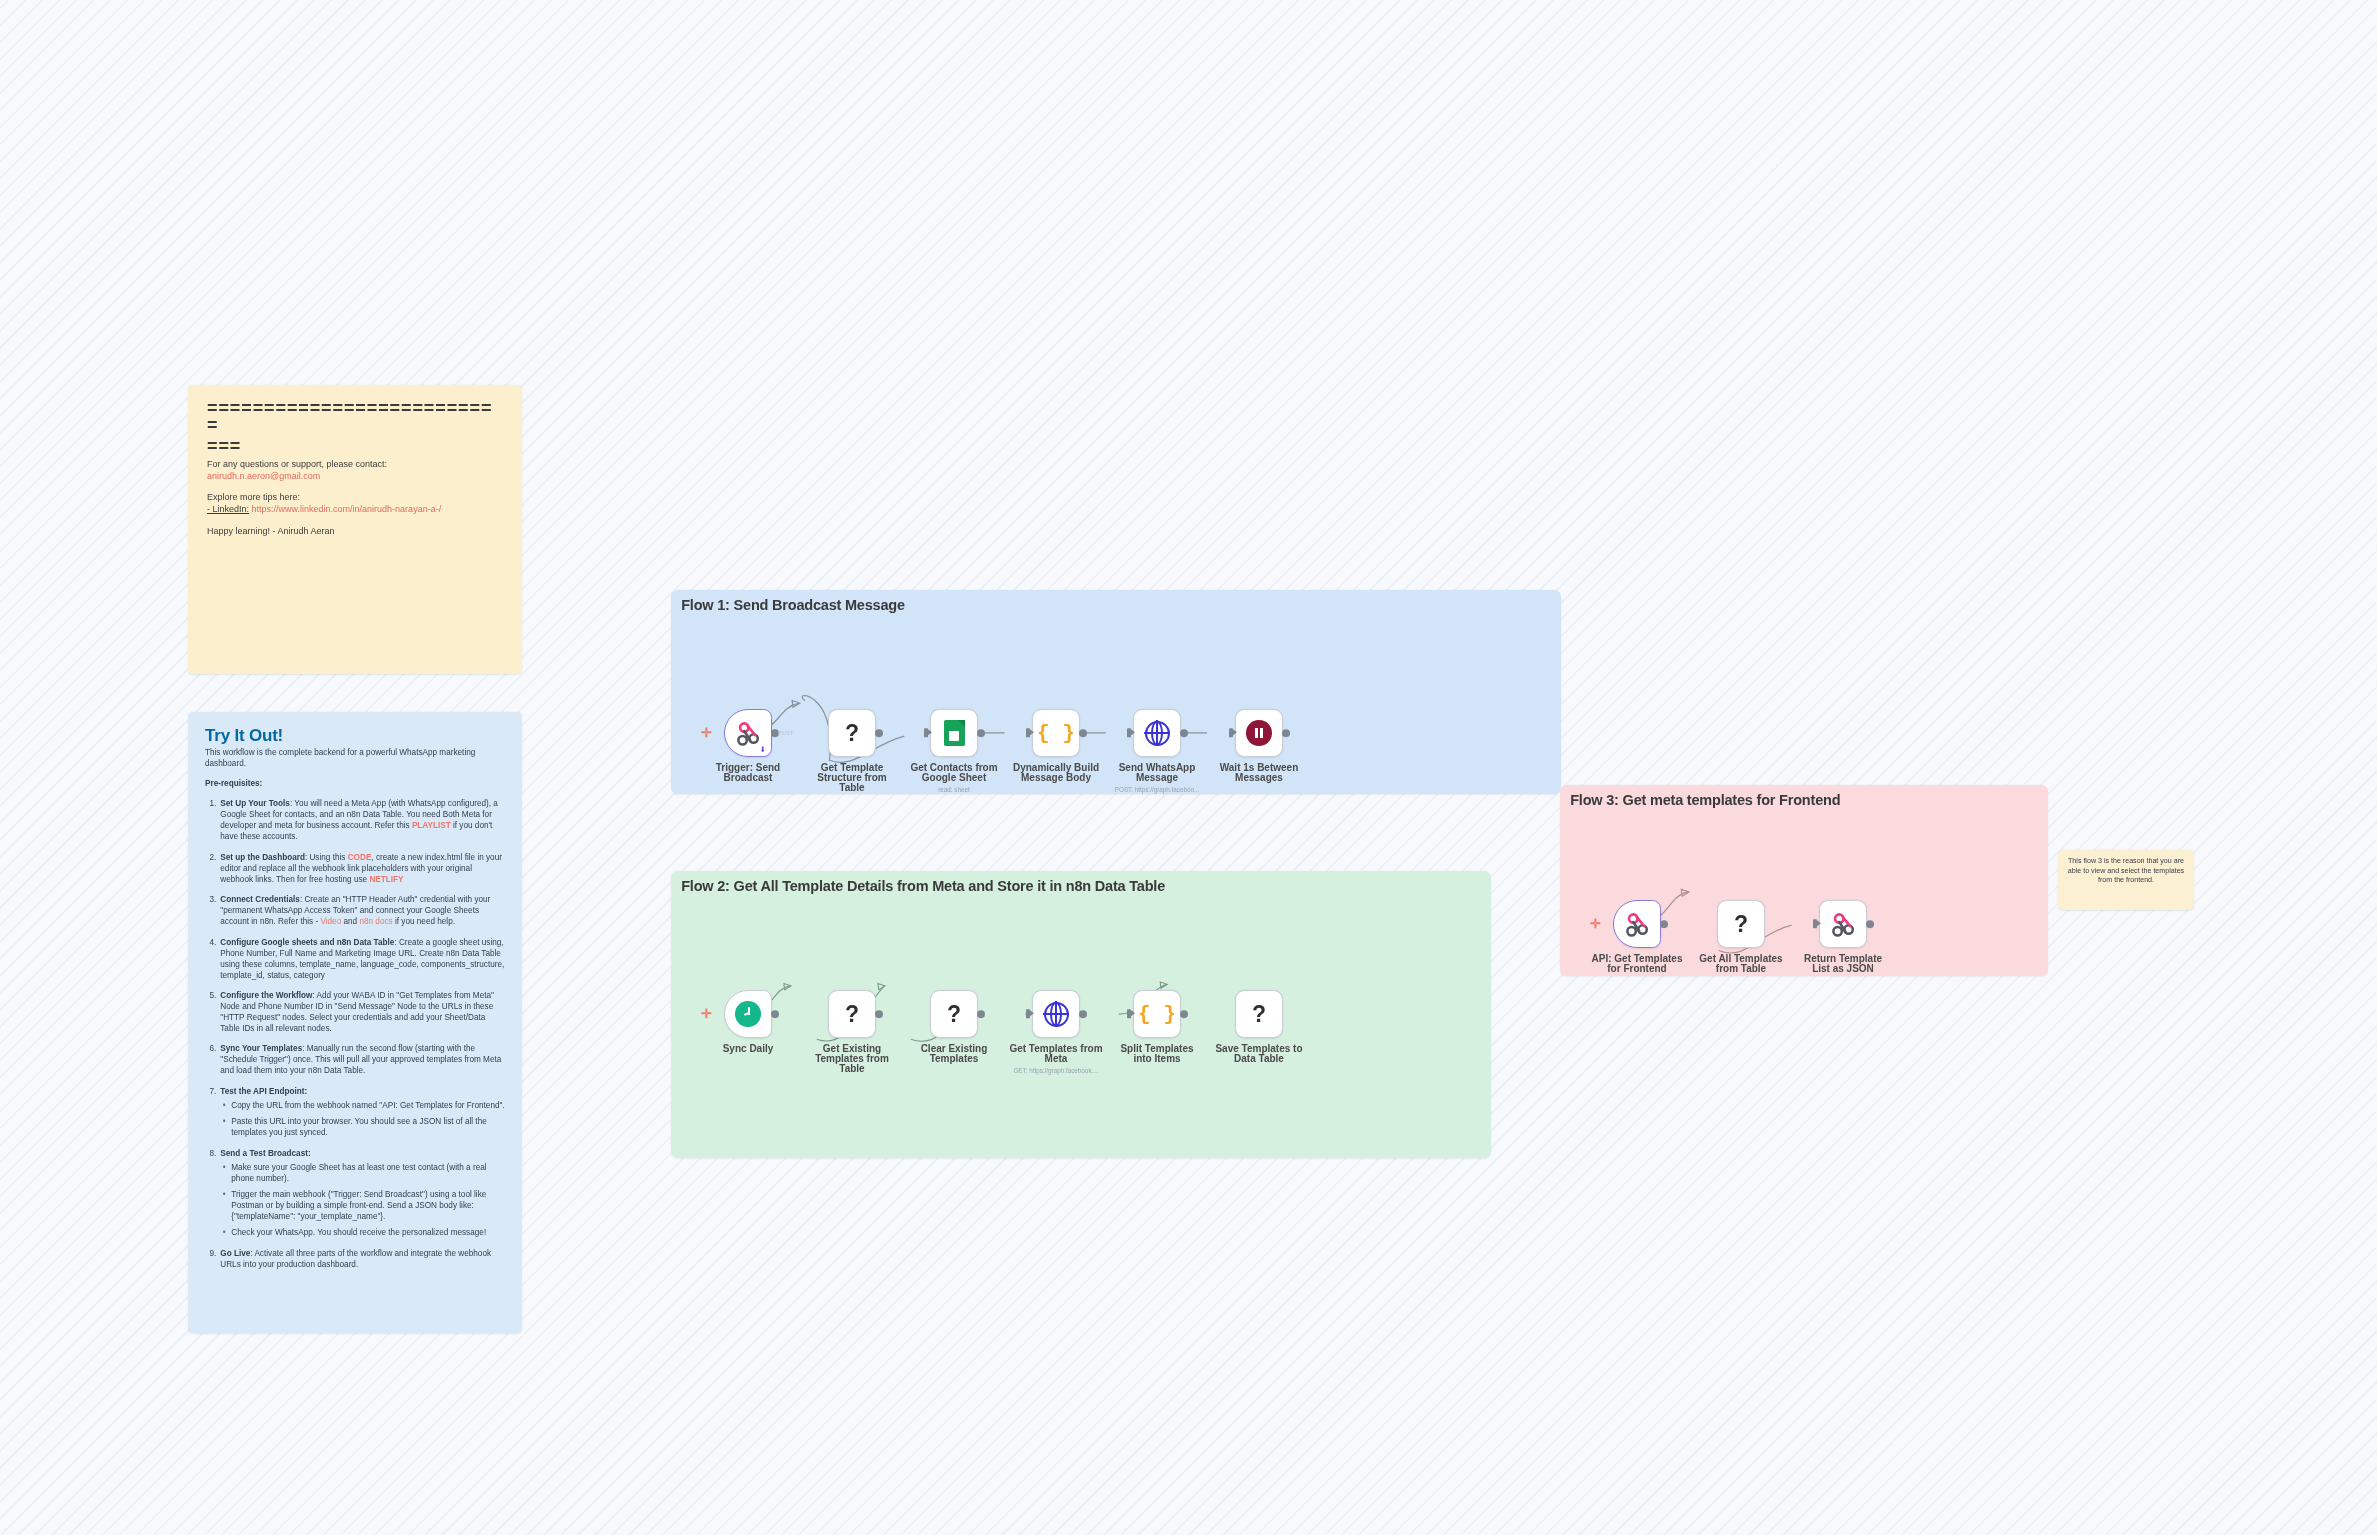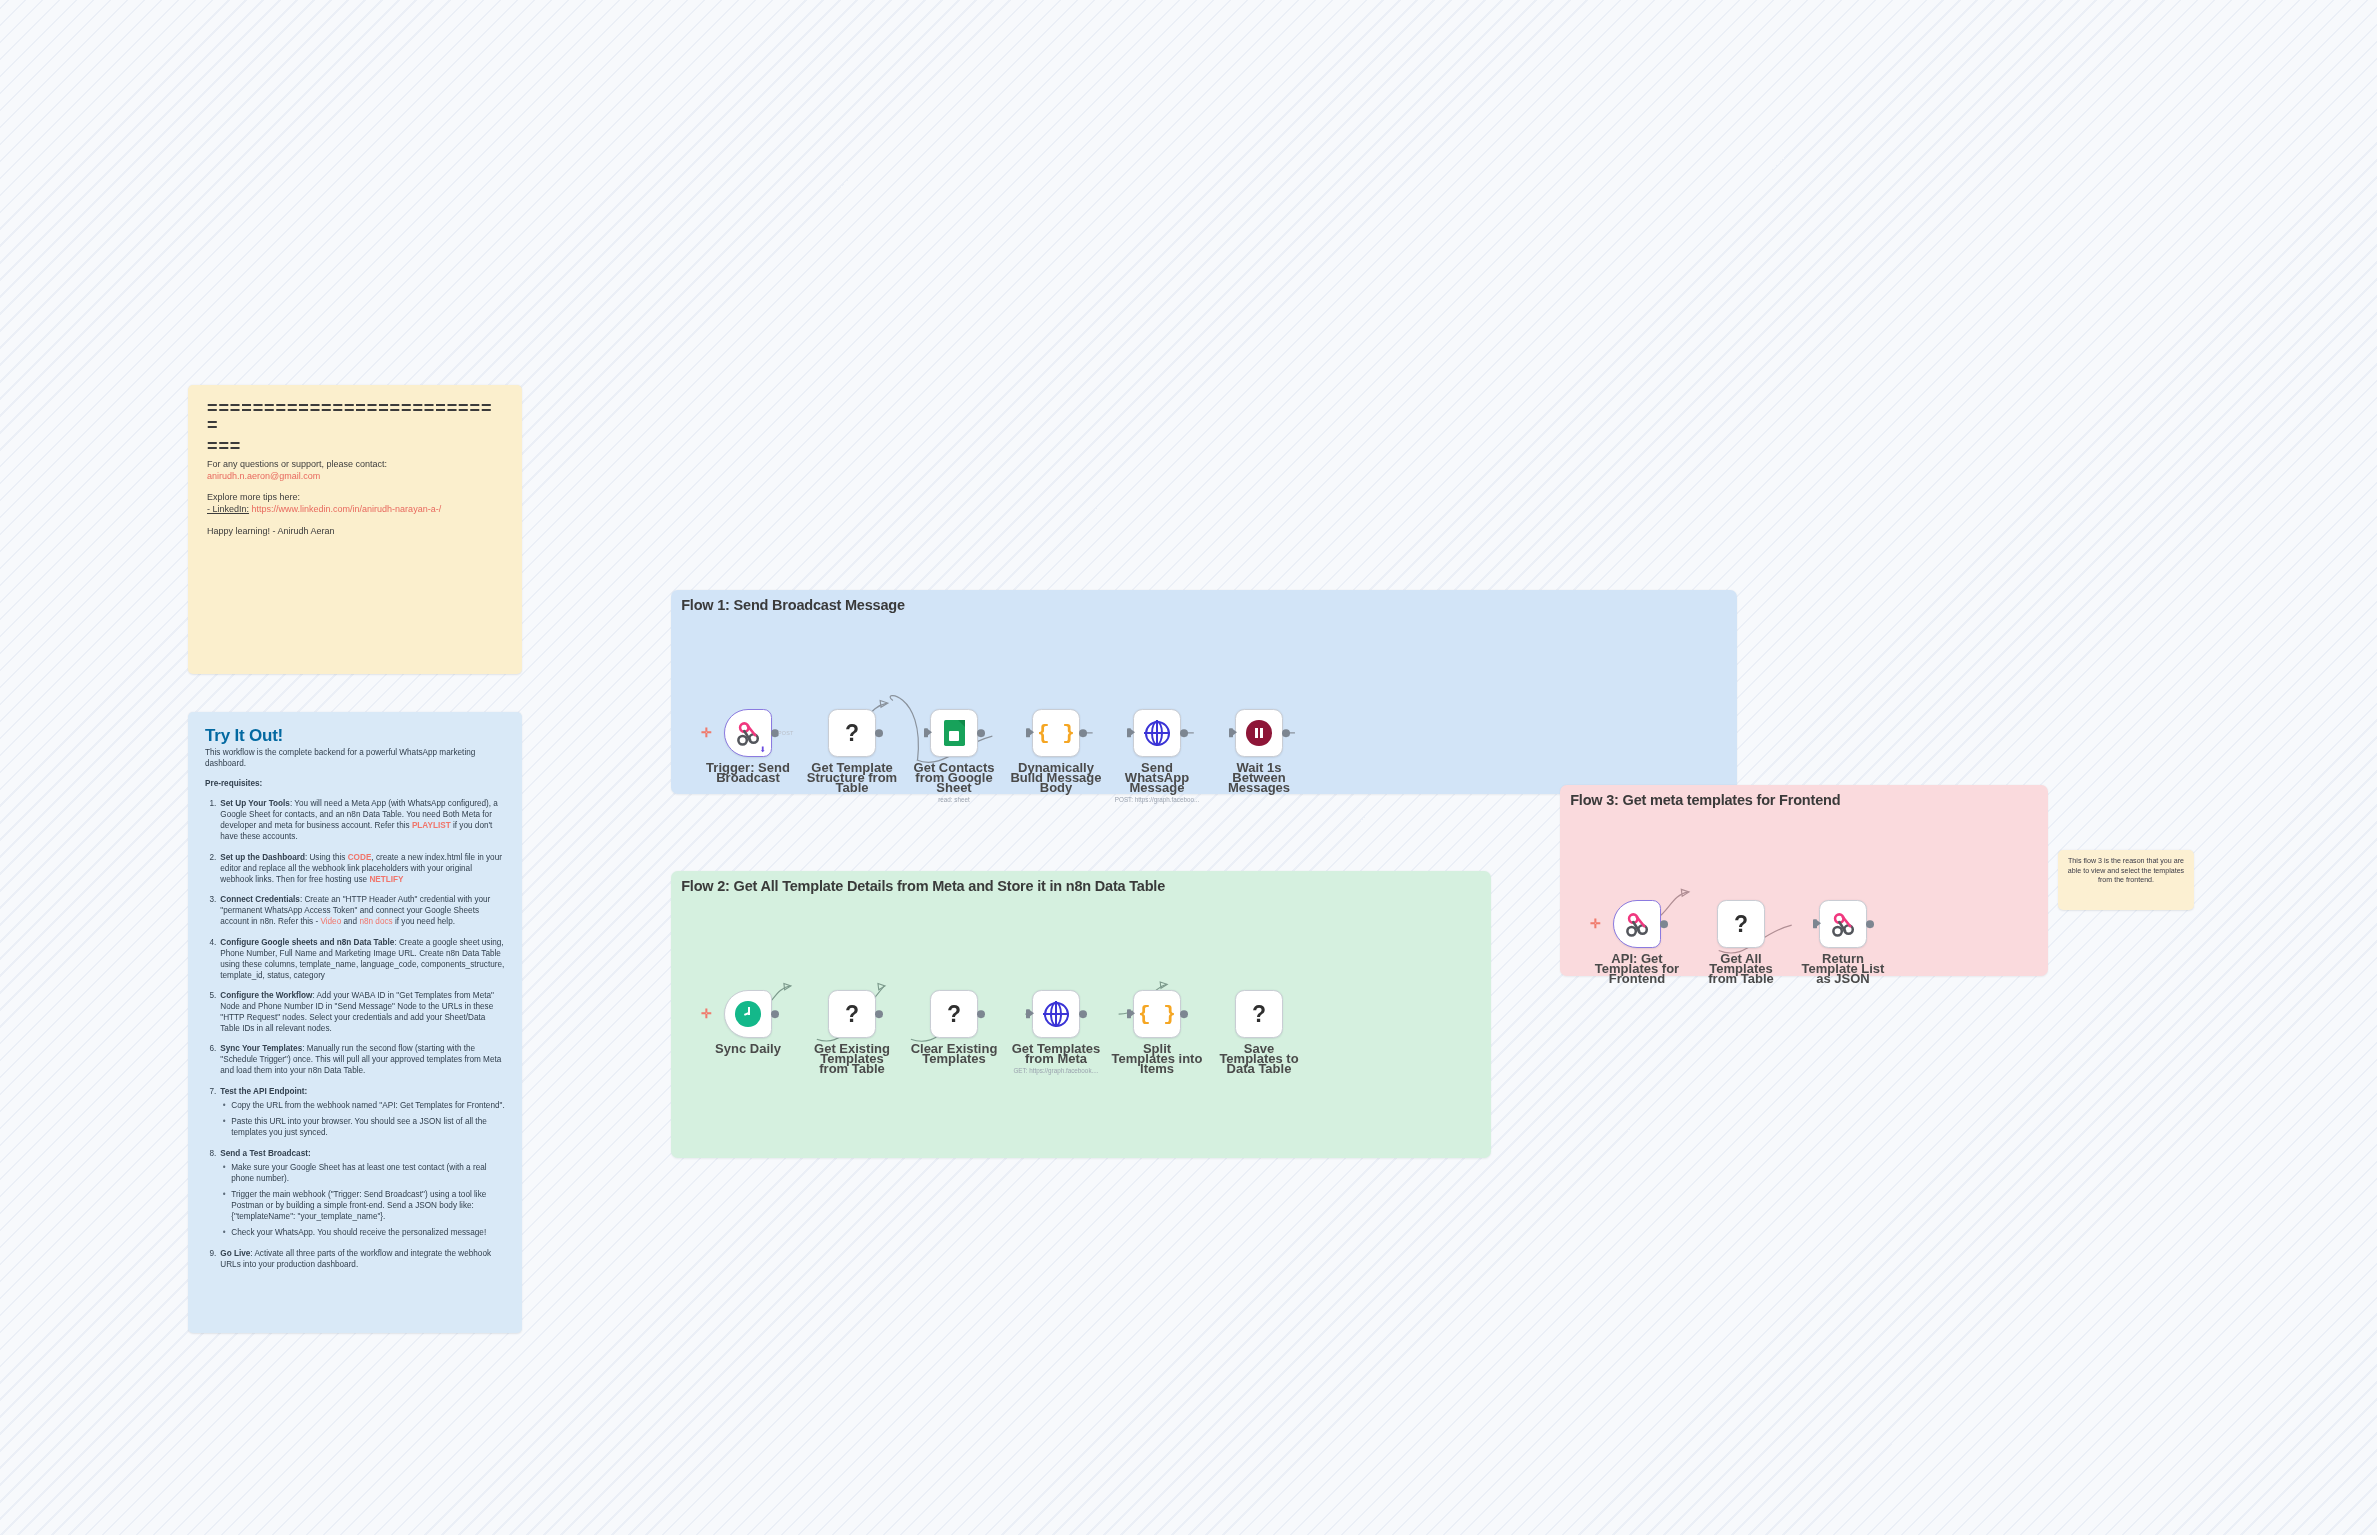--- a/index.html
+++ b/index.html
@@ -50,34 +50,34 @@
 
   
   #note-flow1{left:673px;top:478px;width:157px;height:104px;padding:7.7px 8.5px;}
   #note-flow3{left:2058px;top:850px;width:136px;height:60px;padding:6.8px 8.5px;text-align:center;}
   .mini-p{font-size:7.1px;line-height:9.7px;color:#3b3a33;font-weight:700;margin:0;}
   #note-flow3 .mini-p{color:#3a3a46;font-weight:400;}
 
   
   .panel{position:absolute;border-radius:6.8px;box-sizing:border-box;
          box-shadow:0 0.9px 1.7px rgba(30,40,60,.07);}
-  #panel-flow1{left:671px;top:590px;width:1066px;height:204px;background:#d2e4f7;}
+  #panel-flow1{left:671px;top:590px;width:890px;height:204px;background:#d2e4f7;}
   #panel-flow2{left:671px;top:871px;width:820px;height:287px;background:#d5f0df;}
   #panel-flow3{left:1560px;top:785px;width:488px;height:191px;background:#fadadd;}
   .panel-title{position:absolute;left:10.2px;top:6.8px;font-size:14.5px;font-weight:700;
                color:#3a3a3a;letter-spacing:-0.2px;white-space:nowrap;}
 
   
   .node-wrap{position:absolute;width:94px;text-align:center;}
   .node-box{width:48px;height:48px;margin:0 auto;background:#fff;
             border:1px solid #c9cdd4;border-radius:9.4px;
             display:flex;align-items:center;justify-content:center;
             box-shadow:0 0.9px 1.7px rgba(30,40,60,.10);position:relative;box-sizing:border-box;}
   .node-box.trigger{border-radius:27px 9.4px 9.4px 27px;border-color:#8b7ae0;}
-  .node-label{margin-top:6px;font-size:13px;line-height:10px;color:#4a4a4a;font-weight:600;}
+  .node-label{margin-top:6px;font-size:10px;line-height:10px;color:#4a4a4a;font-weight:600;}
   .node-sub{margin-top:2.6px;font-size:6.3px;line-height:7.7px;color:#9aa2ae;font-weight:400;}
 
   
   .port-out{position:absolute;right:-7.7px;top:50%;transform:translateY(-50%);
             width:7.7px;height:7.7px;border-radius:50%;background:#7d8691;}
   .port-in{position:absolute;left:-6.8px;top:50%;transform:translateY(-50%);
            width:3.4px;height:9.4px;background:#7d8691;border-radius:0.9px;}
   .port-in:after{content:"";position:absolute;left:3.4px;top:0.9px;
             border-left:4.3px solid #7d8691;border-top:3.8px solid transparent;
             border-bottom:3.8px solid transparent;}

